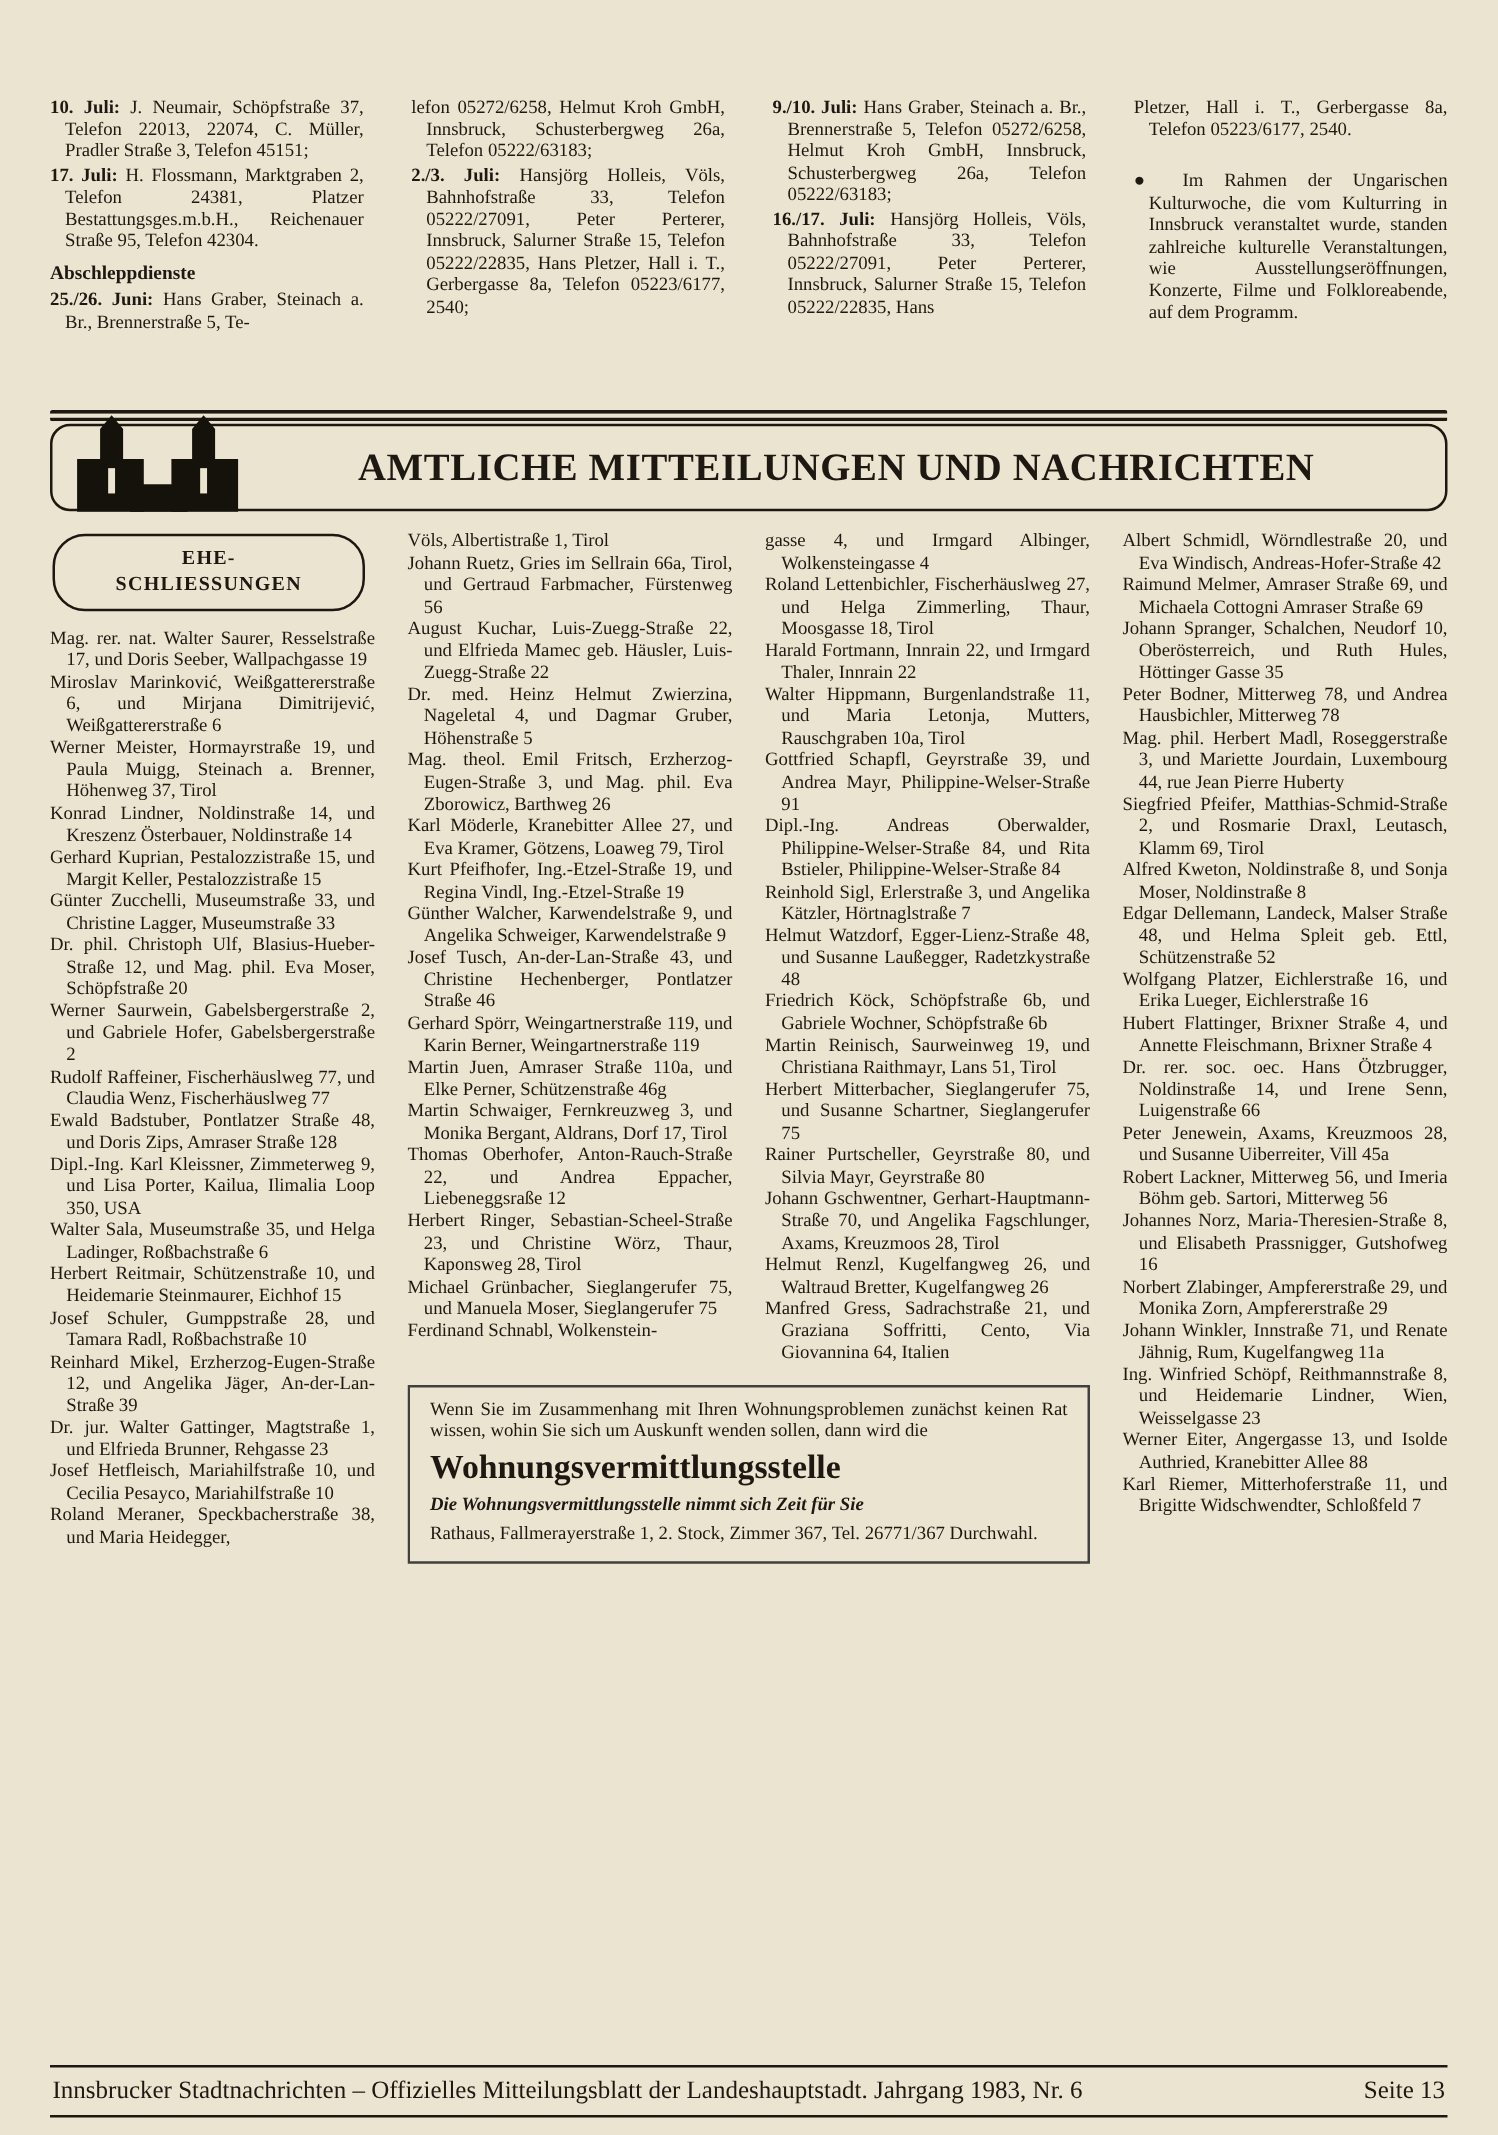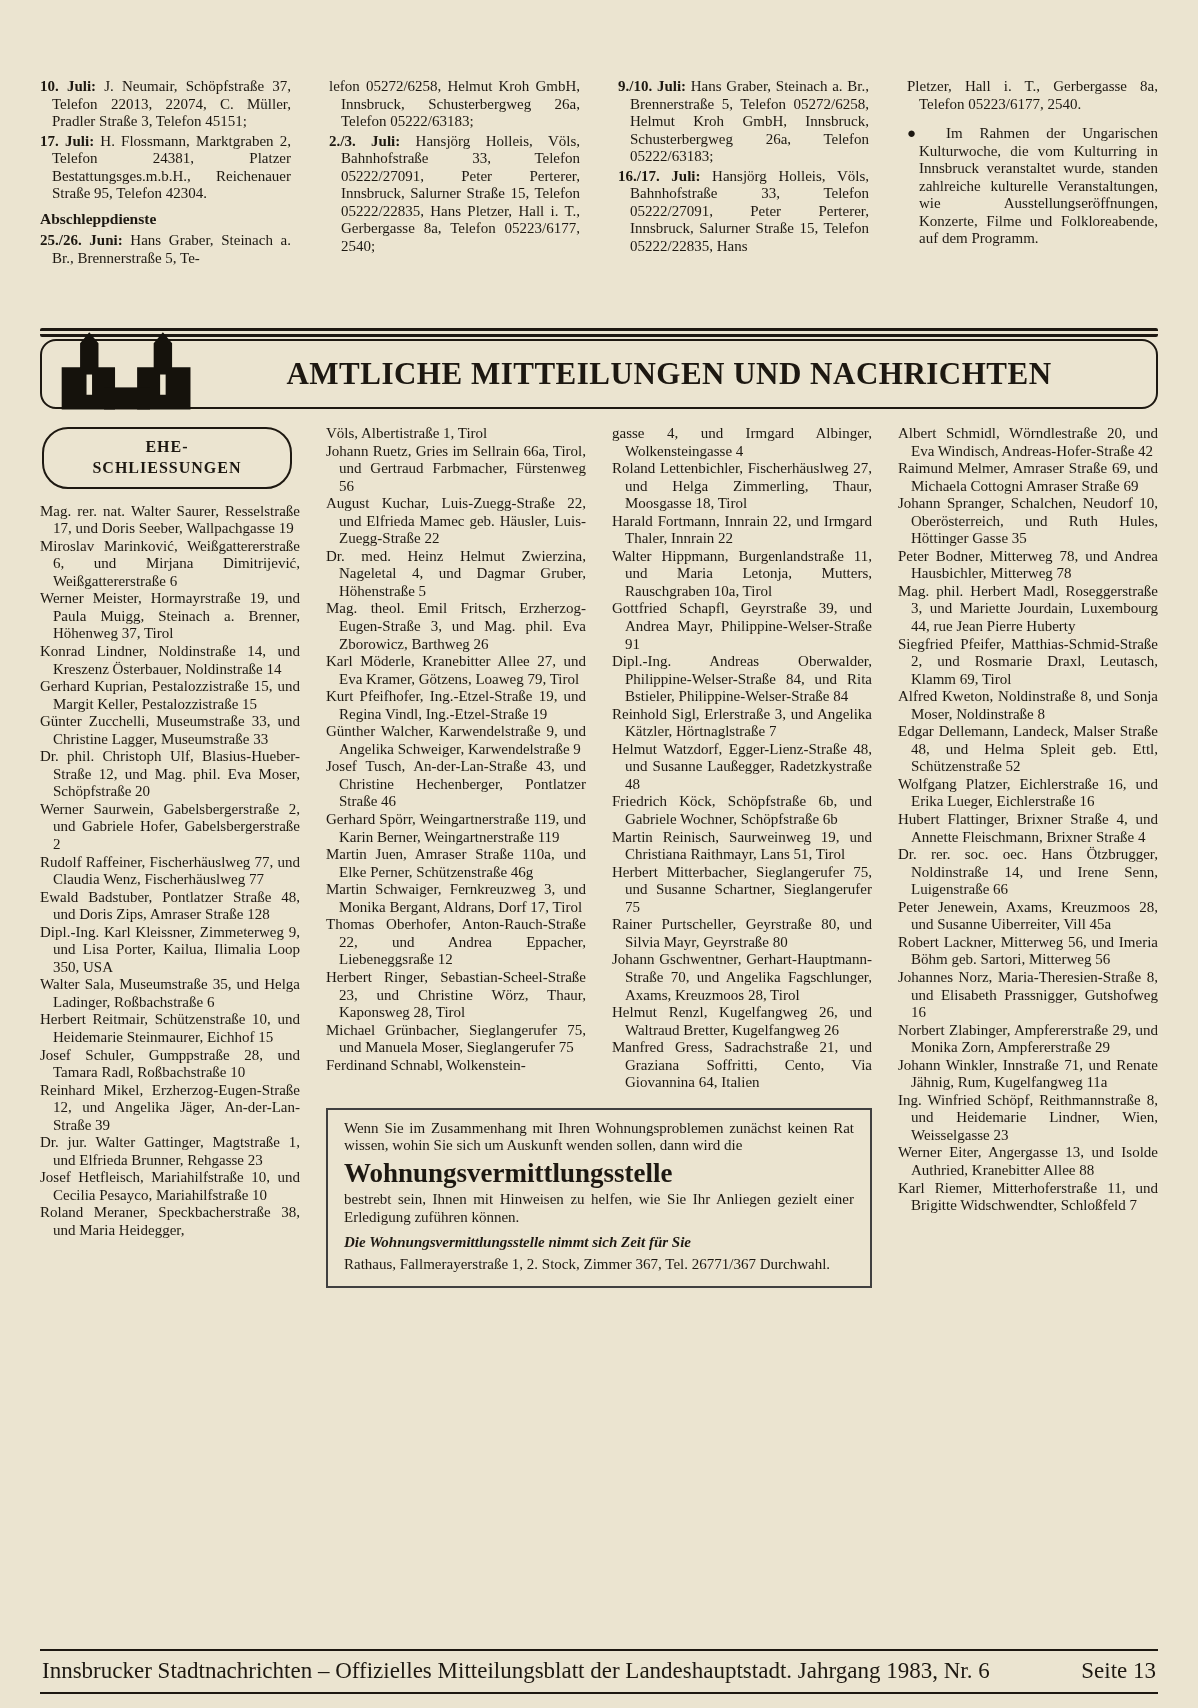--- a/index.html
+++ b/index.html
@@ -15,21 +15,21 @@
 
   
   .top-section {
     display: grid; grid-template-columns: repeat(4, 1fr); column-gap: 38px;
     height: 240px; overflow: hidden;
     font-size: 15px; line-height: 1.17;
   }
   .top-entry { margin: 0 0 2px; text-align: justify; padding-left: 12px; text-indent: -12px; hyphens: auto; }
   .top-entry .lead { font-weight: bold; }
   .top-entry.subhead { font-weight: bold; margin: 7px 0 4px; font-size: 15.5px; }
-  .top-entry.bullet { margin-top: 12px; }
+  .top-entry.bullet { margin-top: 24px; }
 
   
   .banner { margin-top: 10px; }
   .banner-rule { height: 9px; border-top: 3px solid #1d1811; border-bottom: 3px solid #1d1811; border-radius: 2px; }
   .banner-box {
     position: relative; margin-top: 2px;
     border: 2.5px solid #1d1811; border-radius: 16px;
     height: 70px; display: flex; align-items: center; justify-content: center;
     padding-left: 160px; padding-right: 20px;
   }
@@ -60,21 +60,21 @@
   .hb-body { margin: 0; text-align: justify; }
   .hb-bold { margin: 7px 0 5px; font-weight: bold; font-style: italic; }
   .hb-address { margin: 0; }
 
   
   .footer {
     margin-top: 12px;
     border-top: 2.5px solid #1d1811; border-bottom: 2.5px solid #1d1811;
     padding: 7px 2px 8px;
     display: flex; justify-content: space-between;
-    font-size: 23px;
+    font-size: 20px;
   }
 </style>
 </head>
 <body>
 
 <div class="page">
 
   <section class="top-section">
     <div class="tcol">
 
@@ -183,21 +183,20 @@
             <p class="entry">Rainer Purtscheller, Geyrstraße 80, und Silvia Mayr, Geyrstraße 80</p>
             <p class="entry">Johann Gschwentner, Gerhart-Hauptmann-Straße 70, und Angelika Fagschlunger, Axams, Kreuzmoos 28, Tirol</p>
             <p class="entry">Helmut Renzl, Kugelfangweg 26, und Waltraud Bretter, Kugelfangweg 26</p>
             <p class="entry">Manfred Gress, Sadrachstraße 21, und Graziana Soffritti, Cento, Via Giovannina 64, Italien</p>
           </div>
       </div>
 
       <div class="housing-box">
         <p class="hb-intro">Wenn Sie im Zusammenhang mit Ihren Wohnungsproblemen zunächst keinen Rat wissen, wohin Sie sich um Auskunft wenden sollen, dann wird die</p>
         <h2 class="hb-title">Wohnungsvermittlungsstelle</h2>
-        <p class="hb-body">bestrebt sein, Ihnen mit Hinweisen zu helfen, wie Sie Ihr Anliegen gezielt einer Erledigung zuführen können.</p>
         <p class="hb-bold">Die Wohnungsvermittlungsstelle nimmt sich Zeit für Sie</p>
         <p class="hb-address">Rathaus, Fallmerayerstraße 1, 2. Stock, Zimmer 367, Tel. 26771/367 Durchwahl.</p>
       </div>
     </div>
 
     <div class="mcol">
       <div class="entries">
 
       <p class="entry">Albert Schmidl, Wörndlestraße 20, und Eva Windisch, Andreas-Hofer-Straße 42</p>
           <p class="entry">Raimund Melmer, Amraser Straße 69, und Michaela Cottogni Amraser Straße 69</p>

